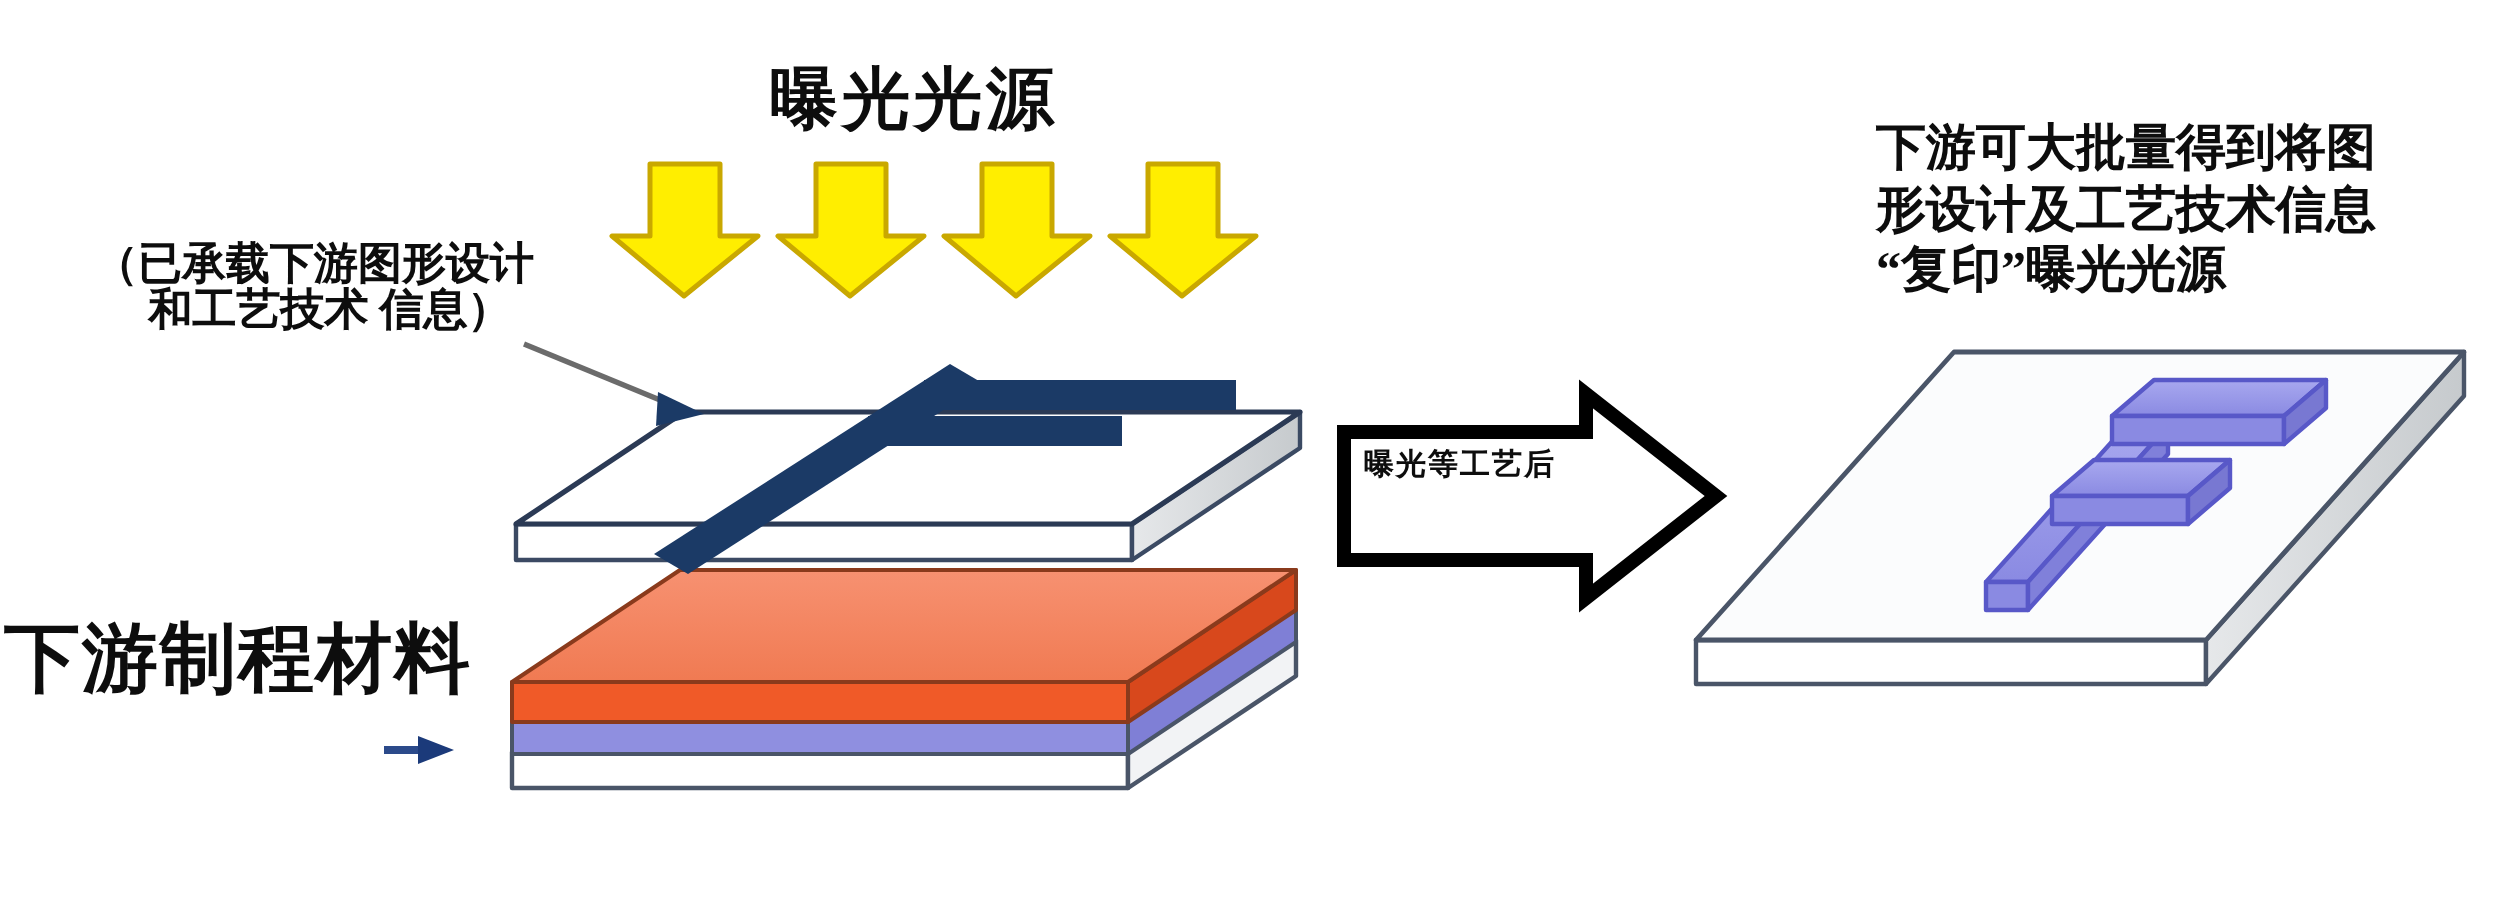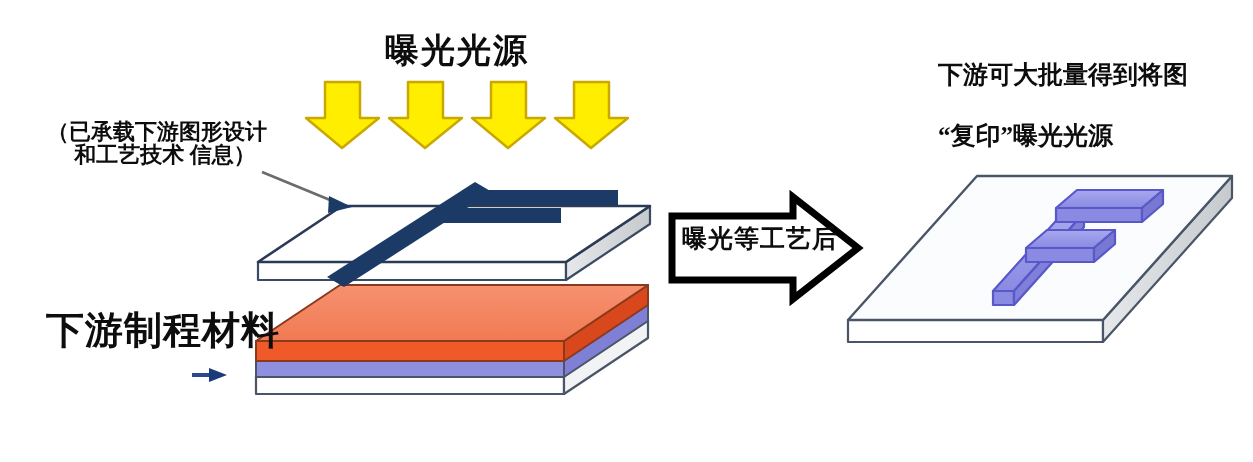--- a/index.html
+++ b/index.html
@@ -44,35 +44,34 @@
     left: 385px;
     top: 33px;
     font-size: 34px;
     letter-spacing: 2px;
   }
   #material-title {
     left: 2px;
     top: 310px;
     font-size: 38px;
     letter-spacing: 1px;
-    margin-left: 44px;
   }
   #result-note {
     left: 938px;
     top: 60px;
     font-size: 25px;
     width: 300px;
     white-space: normal;
     text-align: left;
     line-height: 1.22;
   }
   #process-label {
     left: 682px;
     top: 226px;
-    font-size: 25px;
+    font-size: 15px;
     letter-spacing: 1px;
     font-weight: bold;
   }
   svg.layer {
     position: absolute;
     left: 0;
     top: 0;
     width: 1253px;
     height: 462px;
   }
@@ -198,17 +197,17 @@
   </div>
 
   <div class="lbl" id="light-title">曝光光源</div>
 
   <div class="lbl" id="material-title">下游制程材料</div>
 
   <div class="lbl" id="process-label">曝光等工艺后</div>
 
   <div class="lbl" id="result-note">
     <span>下游可大批量得到将图</span><br>
-    <br>
+    <span>形设计及工艺技术信息</span><br>
     <span>“复印”曝光光源</span>
   </div>
 
 </div>
 
 </body></html>

